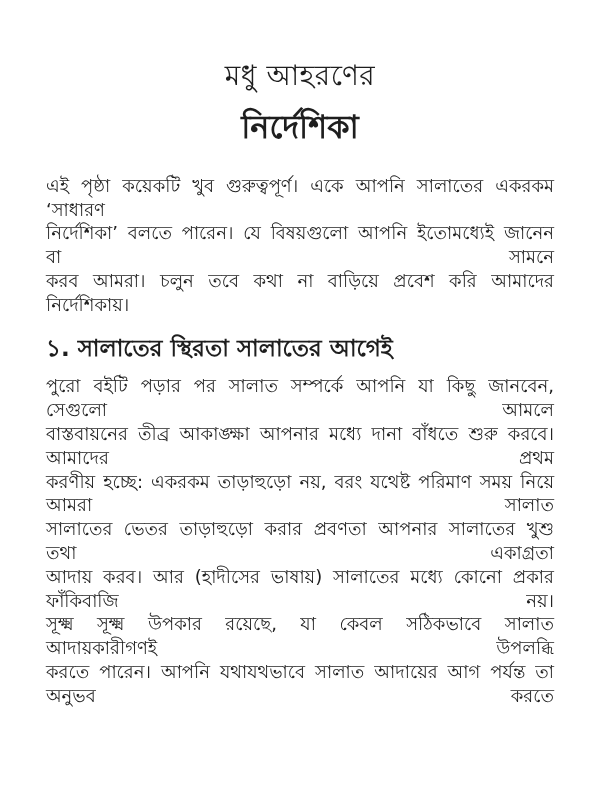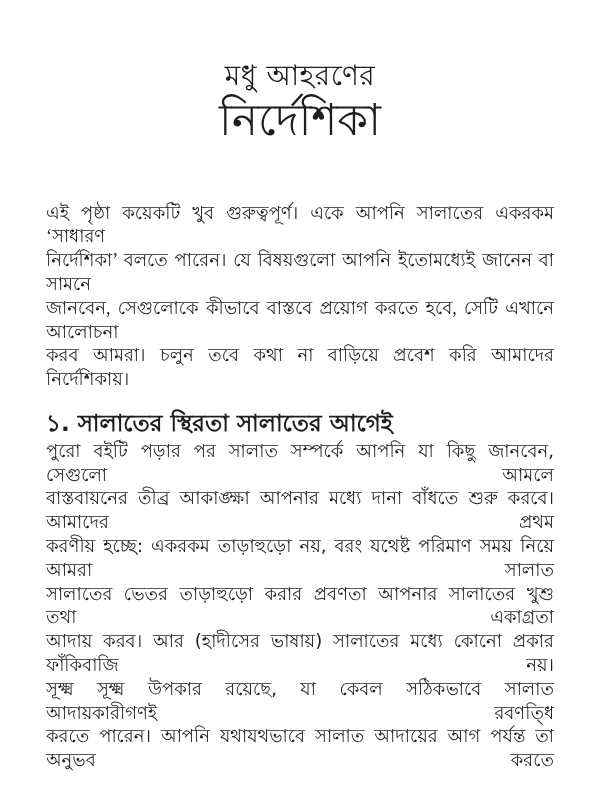--- a/index.html
+++ b/index.html
@@ -25,39 +25,38 @@
   .title-block {
     text-align: center;
   }
   .title-line1 {
     font-size: 28px;
     line-height: 1.25;
     font-weight: 400;
     letter-spacing: 0.5px;
   }
   .title-line2 {
-    font-size: 44px;
+    font-size: 32px;
     line-height: 1.15;
-    font-weight: 400;
-    margin-top: 2px;
+    font-weight: 700;
+    margin-top: 16px;
   }
   .para {
     font-size: 18px;
     line-height: 23.8px;
     word-spacing: 1px;
   }
   .intro {
-    margin-top: 56px;
-    font-family: Liberation Serif, serif;
+    margin-top: 28px;
   }
   .section-heading {
     font-size: 23px;
     line-height: 1.3;
     font-weight: 700;
-    margin: 17px 0 0 0;
+    margin: 17px 0 11px 0;
     text-align: left;
   }
   .line {
     text-align: justify;
     text-align-last: justify;
   }
   .line.last {
     text-align-last: left;
   }
 </style>
@@ -68,30 +67,29 @@
   <div class="content">
 
     <div class="title-block">
       <div class="title-line1">মধু আহরণের</div>
       <div class="title-line2">নির্দেশিকা</div>
     </div>
 
     <div class="para intro">
         <div class="line">এই পৃষ্ঠা কয়েকটি খুব গুরুত্বপূর্ণ। একে আপনি সালাতের একরকম ‘সাধারণ</div>
         <div class="line">নির্দেশিকা’ বলতে পারেন। যে বিষয়গুলো আপনি ইতোমধ্যেই জানেন বা সামনে</div>
-        <div class="line">জানবেন, সেগুলোকে কীভাবে বাস্তবে প্রয়োগ করতে হবে, সেটি এখানে আলোচনা</div>
         <div class="line last">করব আমরা। চলুন তবে কথা না বাড়িয়ে প্রবেশ করি আমাদের নির্দেশিকায়।</div>
       </div>
 
     <div class="section-heading">১. সালাতের স্থিরতা সালাতের আগেই</div>
 
     <div class="para p1">
         <div class="line">পুরো বইটি পড়ার পর সালাত সম্পর্কে আপনি যা কিছু জানবেন, সেগুলো আমলে</div>
         <div class="line">বাস্তবায়নের তীব্র আকাঙ্ক্ষা আপনার মধ্যে দানা বাঁধতে শুরু করবে। আমাদের প্রথম</div>
         <div class="line">করণীয় হচ্ছে: একরকম তাড়াহুড়ো নয়, বরং যথেষ্ট পরিমাণ সময় নিয়ে আমরা সালাত</div>
         <div class="line">সালাতের ভেতর তাড়াহুড়ো করার প্রবণতা আপনার সালাতের খুশু তথা একাগ্রতা</div>
         <div class="line">আদায় করব। আর (হাদীসের ভাষায়) সালাতের মধ্যে কোনো প্রকার ফাঁকিবাজি নয়।</div>
-        <div class="line">সূক্ষ্ম সূক্ষ্ম উপকার রয়েছে, যা কেবল সঠিকভাবে সালাত আদায়কারীগণই রবণত্ধি</div>
+        <div class="line">সূক্ষ্ম সূক্ষ্ম উপকার রয়েছে, যা কেবল সঠিকভাবে সালাত আদায়কারীগণই উপলব্ধি</div>
         <div class="line">করতে পারেন। আপনি যথাযথভাবে সালাত আদায়ের আগ পর্যন্ত তা অনুভব করতে</div>
       </div>
 
   </div>
 </div>
 
 </body></html>

